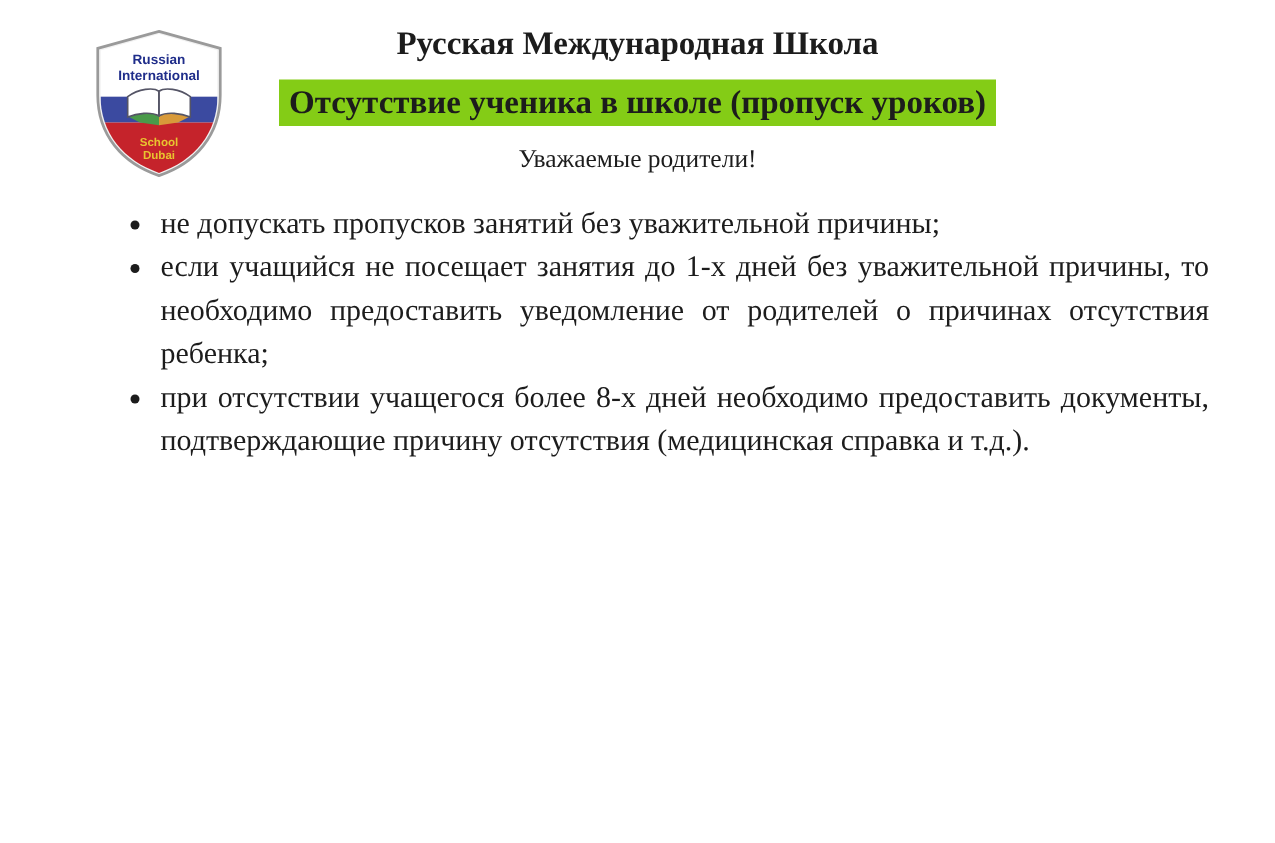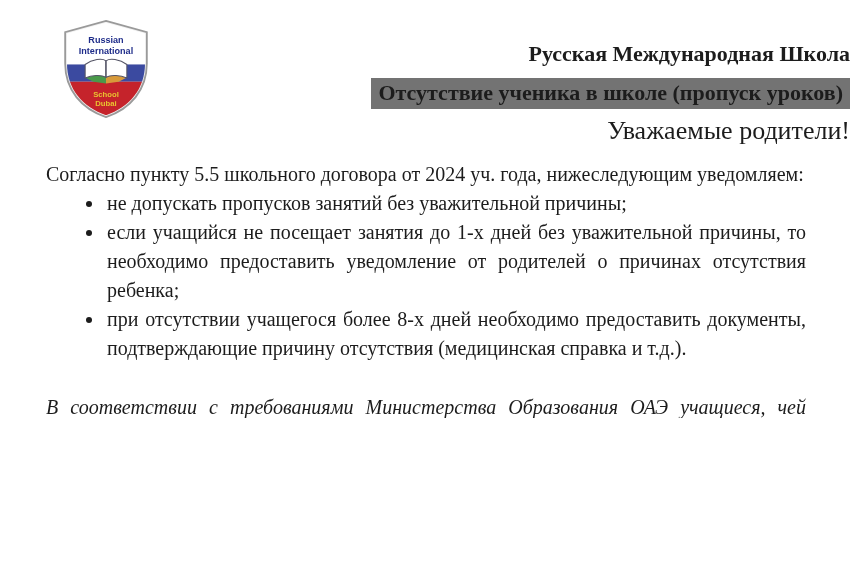--- a/index.html
+++ b/index.html
@@ -14,46 +14,46 @@
     overflow: hidden;
   }
   .logo {
     position: absolute;
     left: 60px;
     top: 20px;
     width: 92px;
     height: 98px;
   }
   .header {
-    text-align: right;
-    padding-top: 41px;
+    text-align: center;
+    padding-top: 16px;
   }
   .school-name {
     font-size: 22px;
     font-weight: bold;
     line-height: 26px;
     margin: 0;
   }
   .year {
     font-size: 22px;
     font-weight: bold;
     line-height: 26px;
     margin-top: 11px;
   }
   .subject-wrap { margin-top: 11px; }
   .subject {
     display: inline-block;
-    background: #737373;
+    background: #84cc16;
     font-size: 22px;
     font-weight: bold;
     line-height: 26px;
     padding: 2px 7px 3px 7px;
   }
   .greeting {
-    font-size: 26px;
+    font-size: 17px;
     line-height: 25px;
     margin-top: 9px;
   }
   .content {
     margin: 17px 44px 0 46px;
     font-size: 20px;
     line-height: 29px;
     text-align: justify;
   }
   .intro { margin: 0; }
@@ -111,23 +111,21 @@
 
   <div class="header">
     <div class="school-name">Русская Международная Школа</div>
     <div class="subject-wrap">
       <span class="subject">Отсутствие ученика в школе (пропуск уроков)</span>
     </div>
     <div class="greeting">Уважаемые родители!</div>
   </div>
 
   <div class="content">
-    <p class="intro">Согласно пункту 5.5 школьного договора от 2024 уч. года, нижеследующим уведомляем:</p>
     <ul class="points">
       <li>не допускать пропусков занятий без уважительной причины;</li>
       <li>если учащийся не посещает занятия до 1-х дней без уважительной причины, то необходимо предоставить уведомление от родителей о причинах отсутствия ребенка;</li>
       <li>при отсутствии учащегося более 8-х дней необходимо предоставить документы, подтверждающие причину отсутствия (медицинская справка и т.д.).</li>
     </ul>
   </div>
 
-  <div class="footer-note">В соответствии с требованиями Министерства Образования ОАЭ учащиеся, чей процент посещаемости по предмету/предметам за семестр/год составляет менее 92%, к итоговой аттестации не допускаются.</div>
 
 </div>
 
 </body></html>

